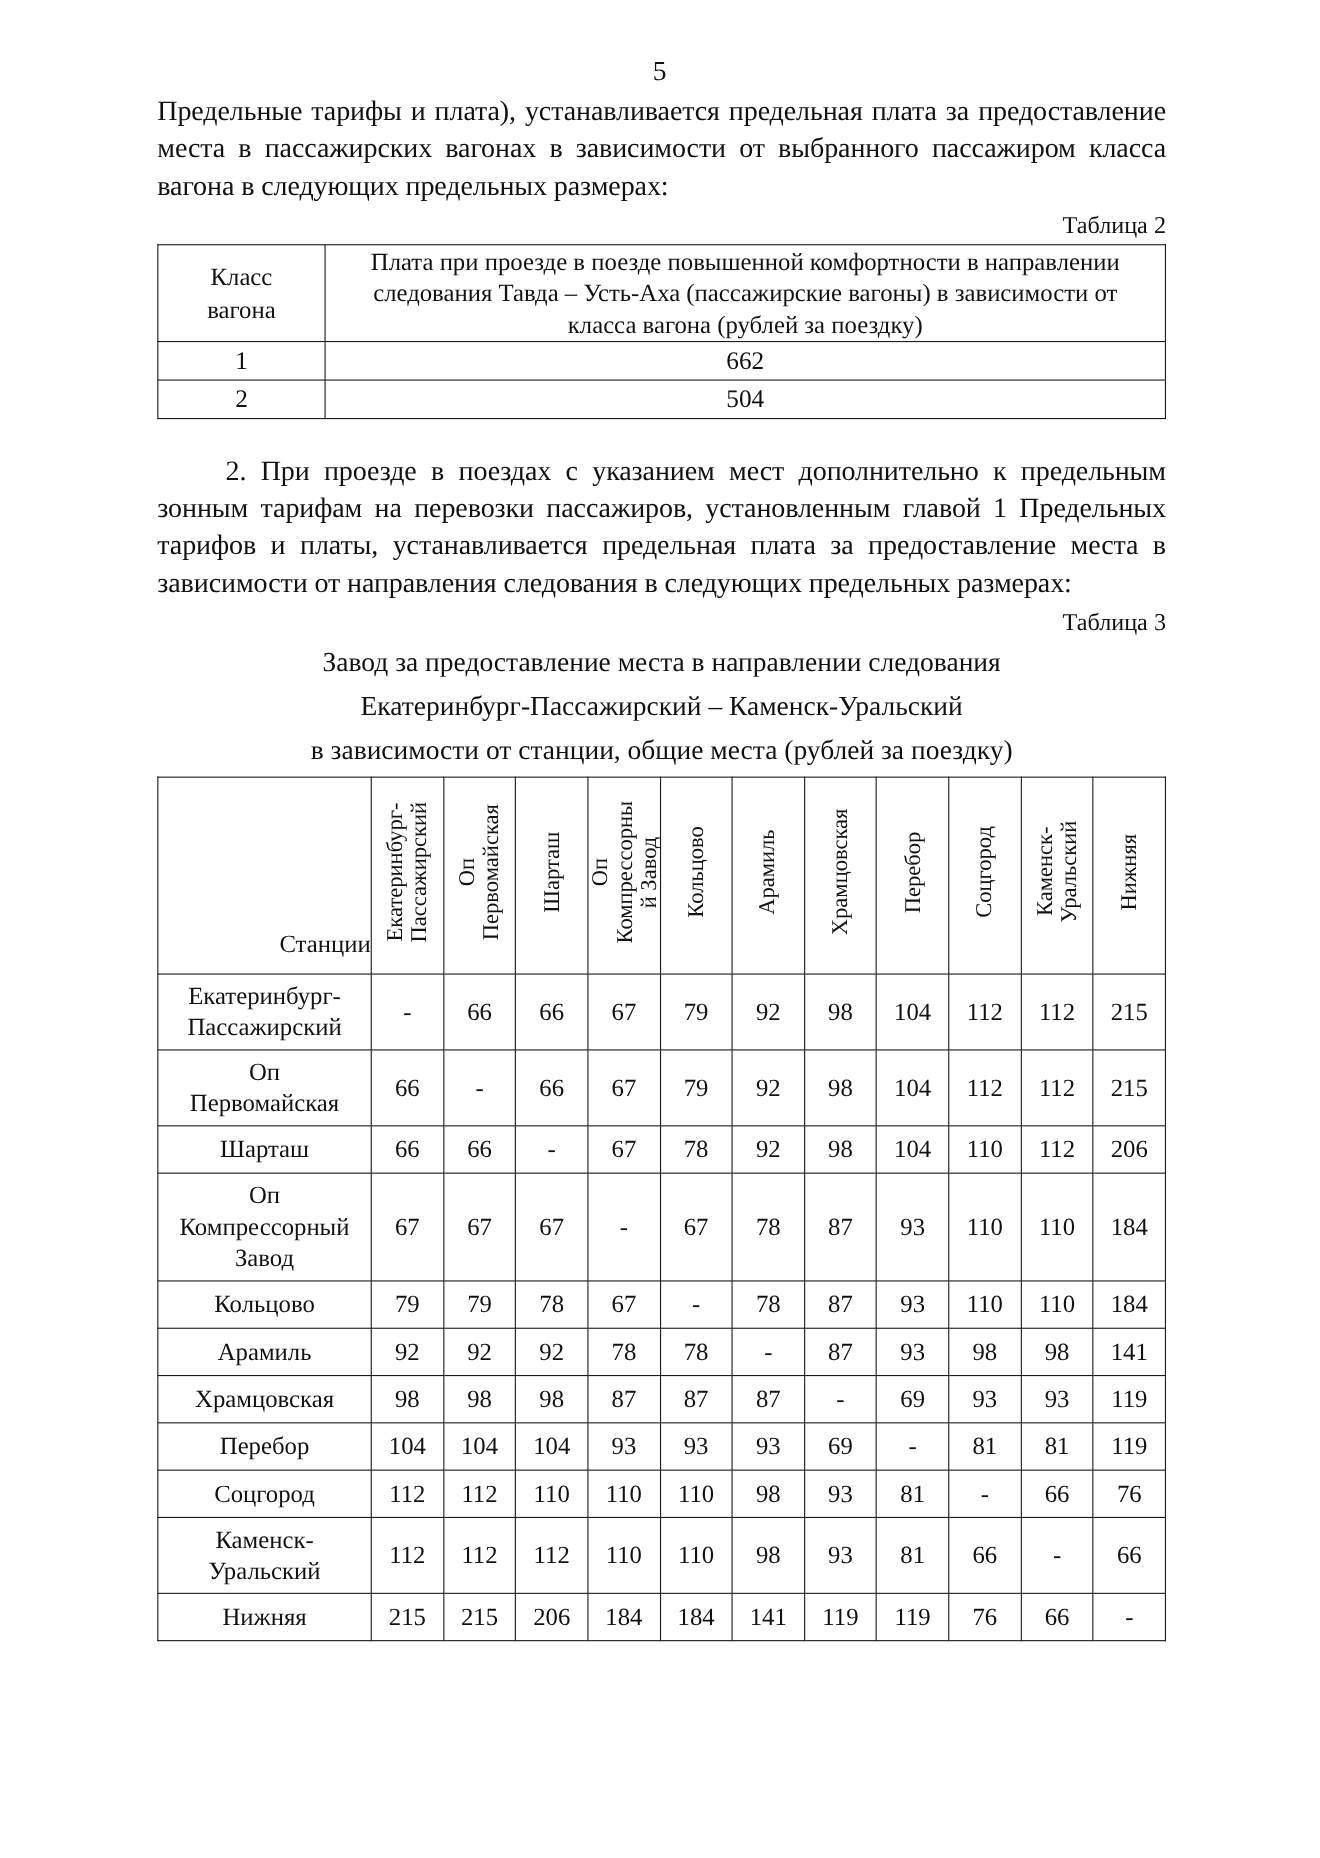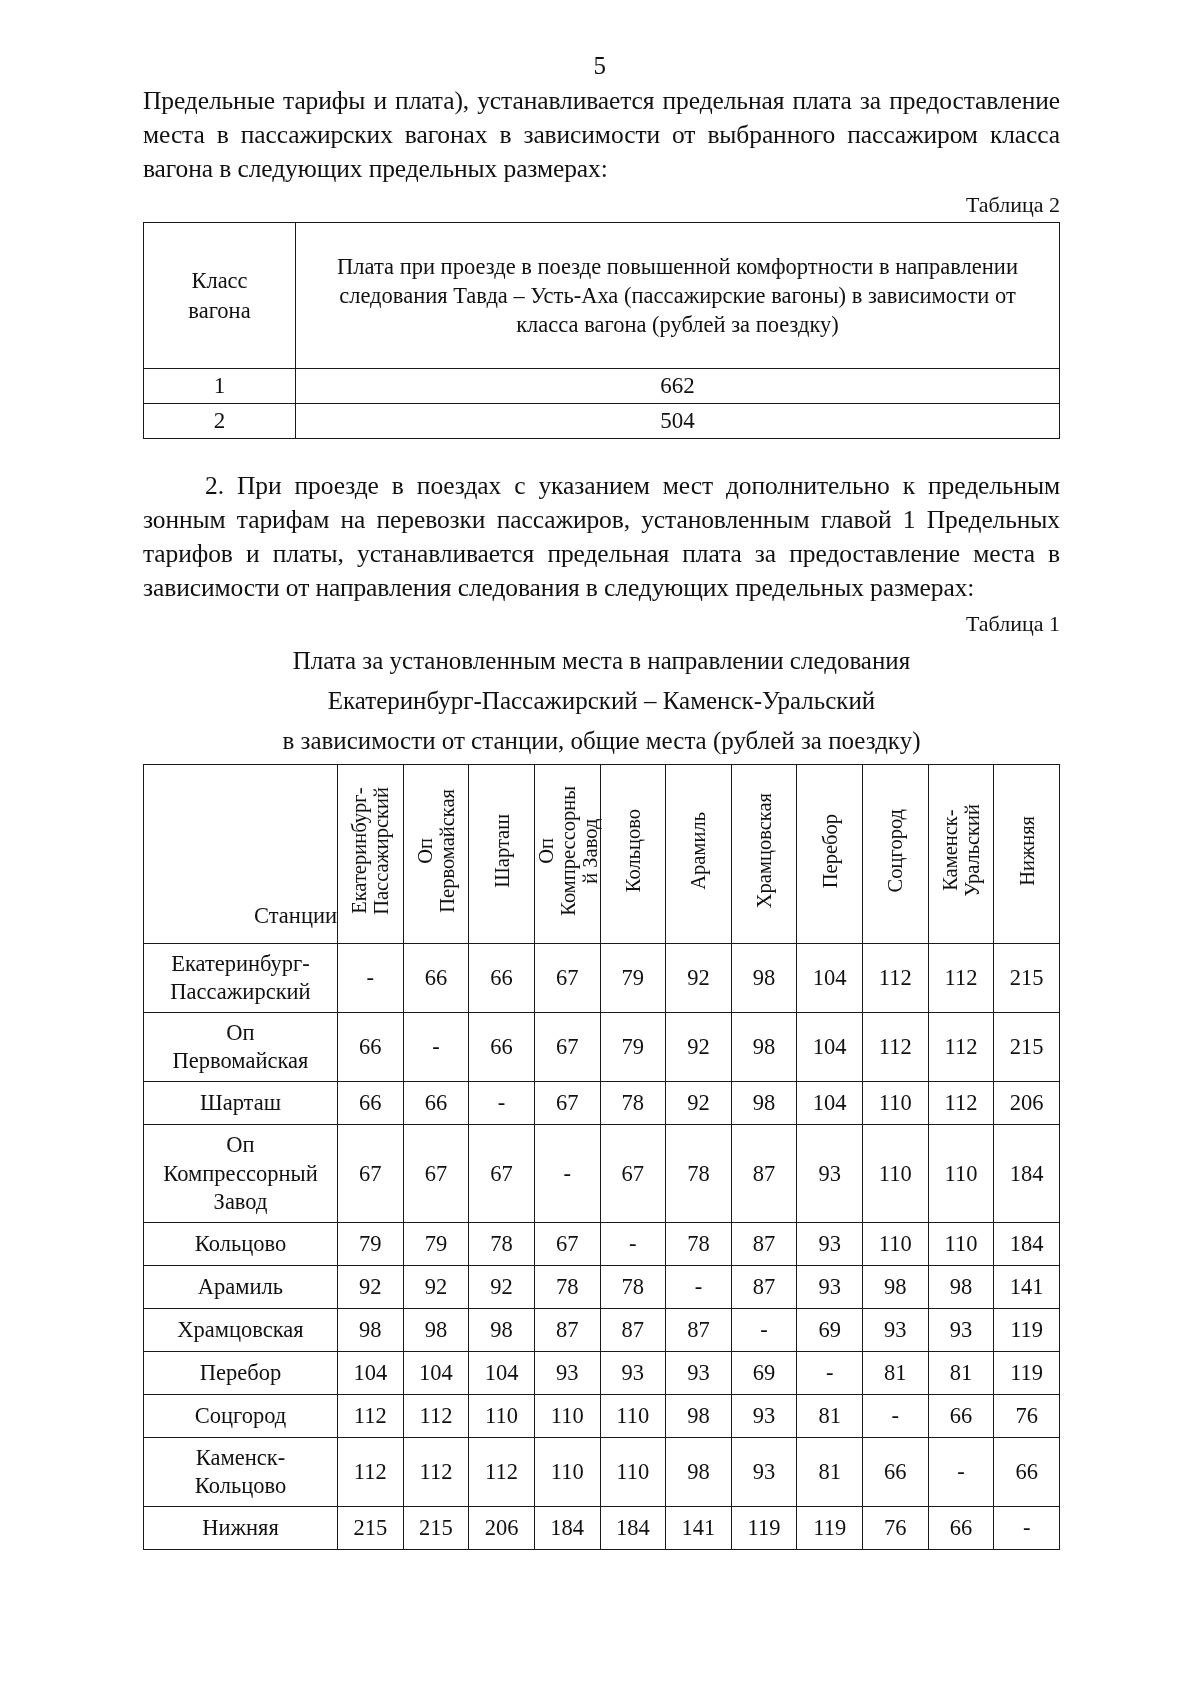--- a/index.html
+++ b/index.html
@@ -60,21 +60,21 @@
     vertical-align: middle;
     font-size: 22.5px;
     line-height: 1.3;
     padding: 4px 6px;
   }
   table.t2 td.hcls {
     width: 143px;
     padding: 7px 4px;
   }
   table.t2 td.hdesc {
-    padding: 29px 22px;
+    padding: 0 22px;
   }
   table.t2 td.val {
     padding: 2px 4px;
     font-size: 23px;
   }
   
   .t3-title {
     text-align: center;
     font-size: 25px;
     line-height: 1.28;
@@ -159,23 +159,23 @@
         </tr>
         <tr>
           <td class="val">2</td>
           <td class="val">504</td>
         </tr>
       </tbody>
     </table>
 
     <p class="body-text indent" style="margin-top:30px;">2. При проезде в поездах с указанием мест дополнительно к предельным зонным тарифам на перевозки пассажиров, установленным главой 1 Предельных тарифов и платы, устанавливается предельная плата за предоставление места в зависимости от направления следования в следующих предельных размерах:</p>
 
-    <div class="table-caption">Таблица 1</div>
-
-    <div class="t3-title">Плата за установленным места в направлении следования</div>
+    <div class="table-caption">Таблица 3</div>
+
+    <div class="t3-title">Завод за предоставление места в направлении следования</div>
     <div class="t3-title">Екатеринбург-Пассажирский – Каменск-Уральский</div>
     <div class="t3-title">в зависимости от станции, общие места (рублей за поездку)</div>
 
     <div class="t3-wrap">
       <table class="t3">
         <thead>
           <tr>
             <th class="corner">Станции</th>
             <th class="rot"><span class="rot-inner">Екатеринбург-
 Пассажирский</span></th>
@@ -321,21 +321,21 @@
               <td class="num">110</td>
               <td class="num">98</td>
               <td class="num">93</td>
               <td class="num">81</td>
               <td class="num dash">-</td>
               <td class="num">66</td>
               <td class="num">76</td>
             </tr>
             <tr>
               <td class="stn">Каменск-
-Кольцово</td>
+Уральский</td>
               <td class="num">112</td>
               <td class="num">112</td>
               <td class="num">112</td>
               <td class="num">110</td>
               <td class="num">110</td>
               <td class="num">98</td>
               <td class="num">93</td>
               <td class="num">81</td>
               <td class="num">66</td>
               <td class="num dash">-</td>

